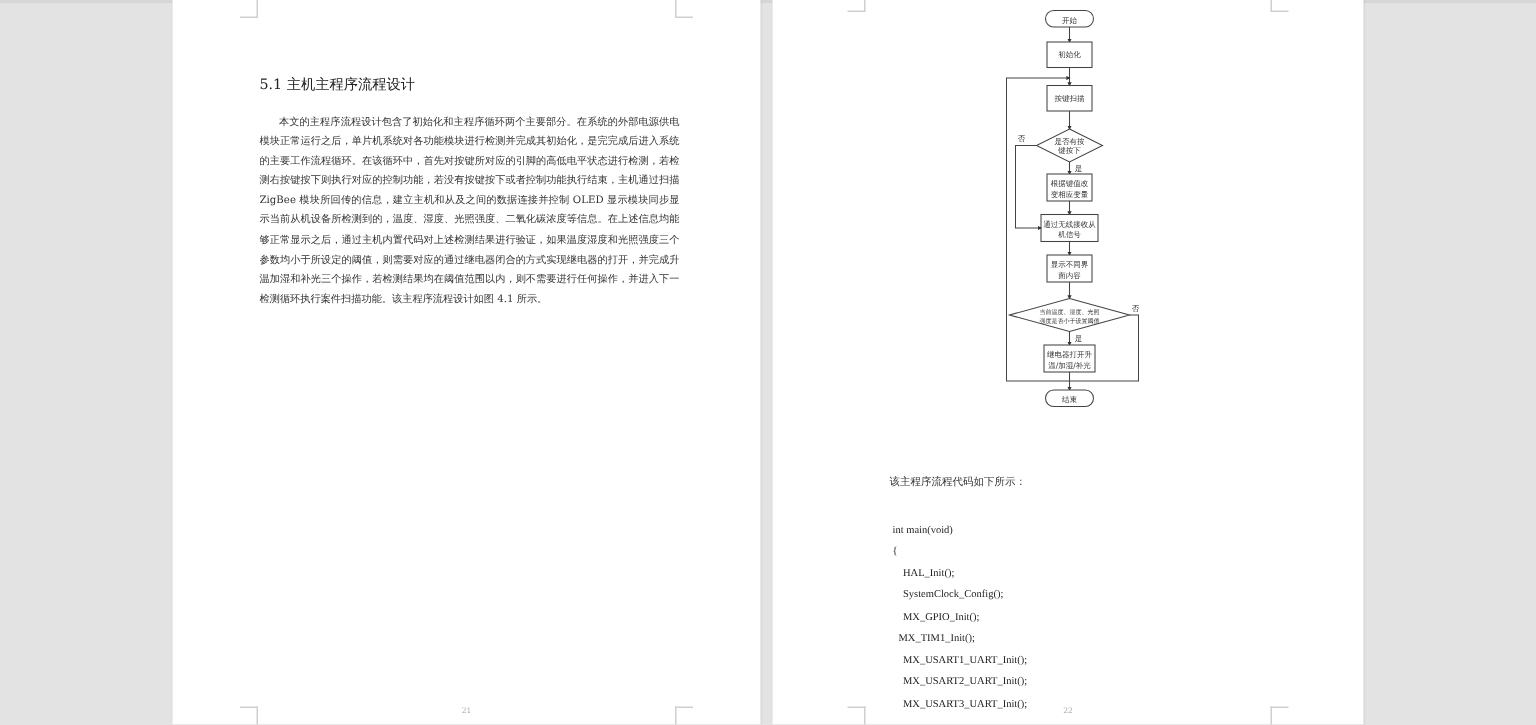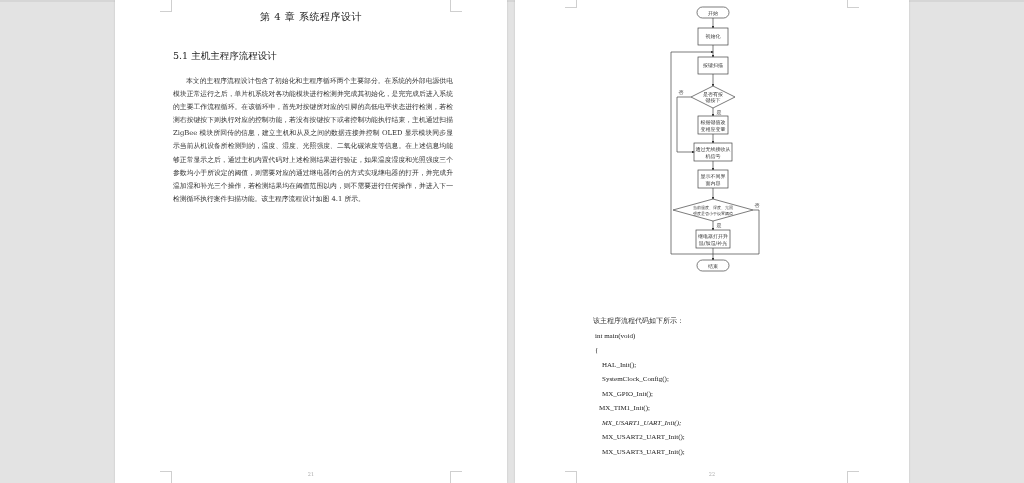--- a/index.html
+++ b/index.html
@@ -13,32 +13,31 @@
   .c-tr { border-left-width:1px; border-bottom-width:1px; }
   .c-bl { border-right-width:1px; border-top-width:1px; }
   .c-br { border-left-width:1px; border-top-width:1px; }
   .chapter-title { position:absolute; top:10px; left:0; width:100%; text-align:center; font-size:10px; color:#222; letter-spacing:0.5px; }
   .section-title { position:absolute; top:50px; left:58px; font-size:9.5px; color:#222; }
   .body-para { position:absolute; top:75px; left:58px; width:280px; font-size:6.8px; line-height:13.1px; color:#333; text-align:justify; text-indent:13px; }
   .page-num { position:absolute; bottom:6px; left:0; width:100%; text-align:center; font-size:5px; color:#aaa; }
   .flow { position:absolute; left:150px; top:4px; width:110px; height:270px; }
   .fig-caption { position:absolute; top:297px; left:0; width:100%; text-align:center; font-size:6.5px; color:#222; }
   .code-intro { position:absolute; top:316px; left:78px; font-size:7px; color:#333; }
-  .code-line { position:absolute; font-size:7px; color:#222; font-family:"Liberation Serif", serif; }
+  .code-line { position:absolute; font-size:7px; color:#222; font-family:"Liberation Serif", serif;margin-top:17px; }
   .fc-text { font-family:"DejaVu Sans", sans-serif; font-size:5px; fill:#333; }
 </style>
 </head>
 <body>
 
 <div class="topbar"></div>
 
 <div class="page page-left">
   <div class="corner c-tl" style="left:45px; top:0px;"></div>
   <div class="corner c-tr" style="right:45px; top:0px;"></div>
-  <div class="chapter-title">第 4 章  系统程序设计</div>
   <div class="section-title">5.1 主机主程序流程设计</div>
   <div class="body-para">本文的主程序流程设计包含了初始化和主程序循环两个主要部分。在系统的外部电源供电模块正常运行之后，单片机系统对各功能模块进行检测并完成其初始化，是完完成后进入系统的主要工作流程循环。在该循环中，首先对按键所对应的引脚的高低电平状态进行检测，若检测右按键按下则执行对应的控制功能，若没有按键按下或者控制功能执行结束，主机通过扫描 ZigBee 模块所回传的信息，建立主机和从及之间的数据连接并控制 OLED 显示模块同步显示当前从机设备所检测到的，温度、湿度、光照强度、二氧化碳浓度等信息。在上述信息均能够正常显示之后，通过主机内置代码对上述检测结果进行验证，如果温度湿度和光照强度三个参数均小于所设定的阈值，则需要对应的通过继电器闭合的方式实现继电器的打开，并完成升温加湿和补光三个操作，若检测结果均在阈值范围以内，则不需要进行任何操作，并进入下一检测循环执行案件扫描功能。该主程序流程设计如图 4.1 所示。</div>
   <div class="corner c-bl" style="left:45px; bottom:0px;"></div>
   <div class="corner c-br" style="right:45px; bottom:0px;"></div>
   <div class="page-num">21</div>
 </div>
 
 <div class="page page-right">
   <div class="corner c-tl" style="left:50px; top:-4px;"></div>
   <div class="corner c-tr" style="right:50px; top:-4px;"></div>
@@ -111,20 +110,20 @@
   </svg>
 
   <div class="code-intro">该主程序流程代码如下所示：</div>
 
   <div class="code-line" style="left:80px; top:332px;">int main(void)</div>
   <div class="code-line" style="left:80px; top:346px;">{</div>
   <div class="code-line" style="left:87px; top:361px;">HAL_Init();</div>
   <div class="code-line" style="left:87px; top:375px;">SystemClock_Config();</div>
   <div class="code-line" style="left:87px; top:390px;">MX_GPIO_Init();</div>
   <div class="code-line" style="left:84px; top:404px;">MX_TIM1_Init();</div>
-  <div class="code-line" style="left:87px; top:419px;font-style:italic;">MX_USART1_UART_Init();</div>
+  <div class="code-line" style="left:87px; top:419px;">MX_USART1_UART_Init();</div>
   <div class="code-line" style="left:87px; top:433px;">MX_USART2_UART_Init();</div>
   <div class="code-line" style="left:87px; top:448px;">MX_USART3_UART_Init();</div>
 
   <div class="corner c-bl" style="left:50px; bottom:0px;"></div>
   <div class="corner c-br" style="right:50px; bottom:0px;"></div>
   <div class="page-num">22</div>
 </div>
 
 </body></html>

